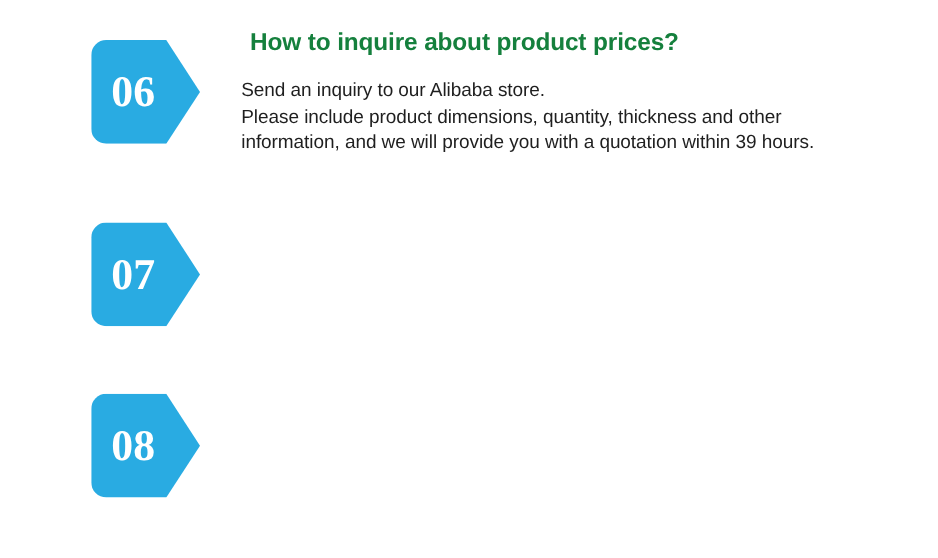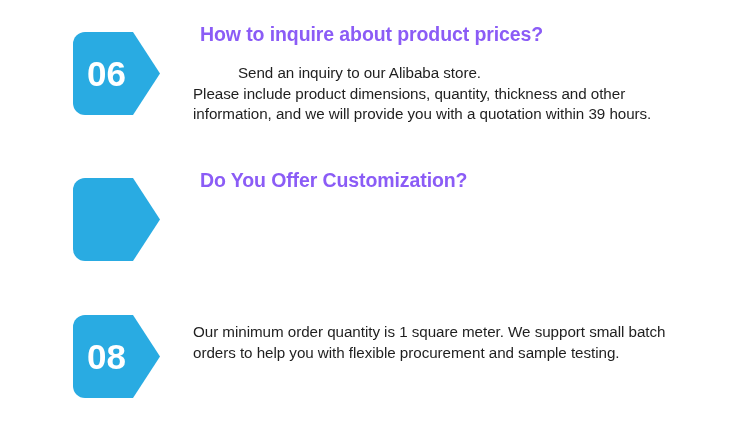--- a/index.html
+++ b/index.html
@@ -47,21 +47,21 @@
   .badge-number {
     position: absolute;
     left: 0;
     top: 0;
     width: 67px;
     height: 83px;
     display: flex;
     align-items: center;
     justify-content: center;
     color: #ffffff;
-    font-family: Liberation Sans, sans-serif;
+    font-family: Liberation Serif, serif;
     font-size: 35px;
     font-weight: bold;
     letter-spacing: 0px;
     line-height: 1;
     user-select: none;
   }
 
   
   .faq-text {
     position: absolute;
@@ -69,40 +69,39 @@
     top: 0;
     width: 500px;
   }
 
   .faq-heading {
     margin: 0;
     padding: 0 0 0 7px;
     font-family: "Liberation Sans", sans-serif;
     font-size: 19.5px;
     font-weight: bold;
-    color: #8b5cf6;
+    color: #15803d;
     line-height: 24px;
     letter-spacing: -0.1px;
     white-space: nowrap;
   }
 
   .faq-body {
     margin: 0;
     padding: 17px 0 0 0;
     font-family: "Liberation Sans", sans-serif;
     font-size: 15.2px;
     font-weight: normal;
     color: #1f1f1f;
     line-height: 20.5px;
     letter-spacing: -0.05px;
     width: 497px;
   }
   .faq-body .line-break-text {
     display: block;
-    margin-left: 45px;
   }
 </style>
 </head>
 <body>
 
 <div class="faq-page">
 
   <section class="faq-item faq-item-1">
     <div class="badge">
       <svg class="badge-svg" viewBox="0 0 87 83" xmlns="http://www.w3.org/2000/svg">
@@ -117,33 +116,30 @@
         <span>Please include product dimensions, quantity, thickness and other information, and we will provide you with a quotation within 39 hours.</span>
       </p>
     </div>
   </section>
 
   <section class="faq-item faq-item-2">
     <div class="badge">
       <svg class="badge-svg" viewBox="0 0 87 83" xmlns="http://www.w3.org/2000/svg">
         <path d="M12 0 H60 L87 41.5 L60 83 H12 A12 12 0 0 1 0 71 V12 A12 12 0 0 1 12 0 Z" fill="#29ABE2"></path>
       </svg>
+      <span class="badge-number">07</span>
     </div>
     <div class="faq-text">
-      <h2 class="faq-heading">Do You Offer Customization?</h2>
     </div>
   </section>
 
   <section class="faq-item faq-item-3">
     <div class="badge">
       <svg class="badge-svg" viewBox="0 0 87 83" xmlns="http://www.w3.org/2000/svg">
         <path d="M12 0 H60 L87 41.5 L60 83 H12 A12 12 0 0 1 0 71 V12 A12 12 0 0 1 12 0 Z" fill="#29ABE2"></path>
       </svg>
       <span class="badge-number">08</span>
     </div>
     <div class="faq-text">
-      <p class="faq-body">
-        <span>Our minimum order quantity is 1 square meter. We support small batch orders to help you with flexible procurement and sample testing.</span>
-      </p>
     </div>
   </section>
 
 </div>
 
 </body></html>

